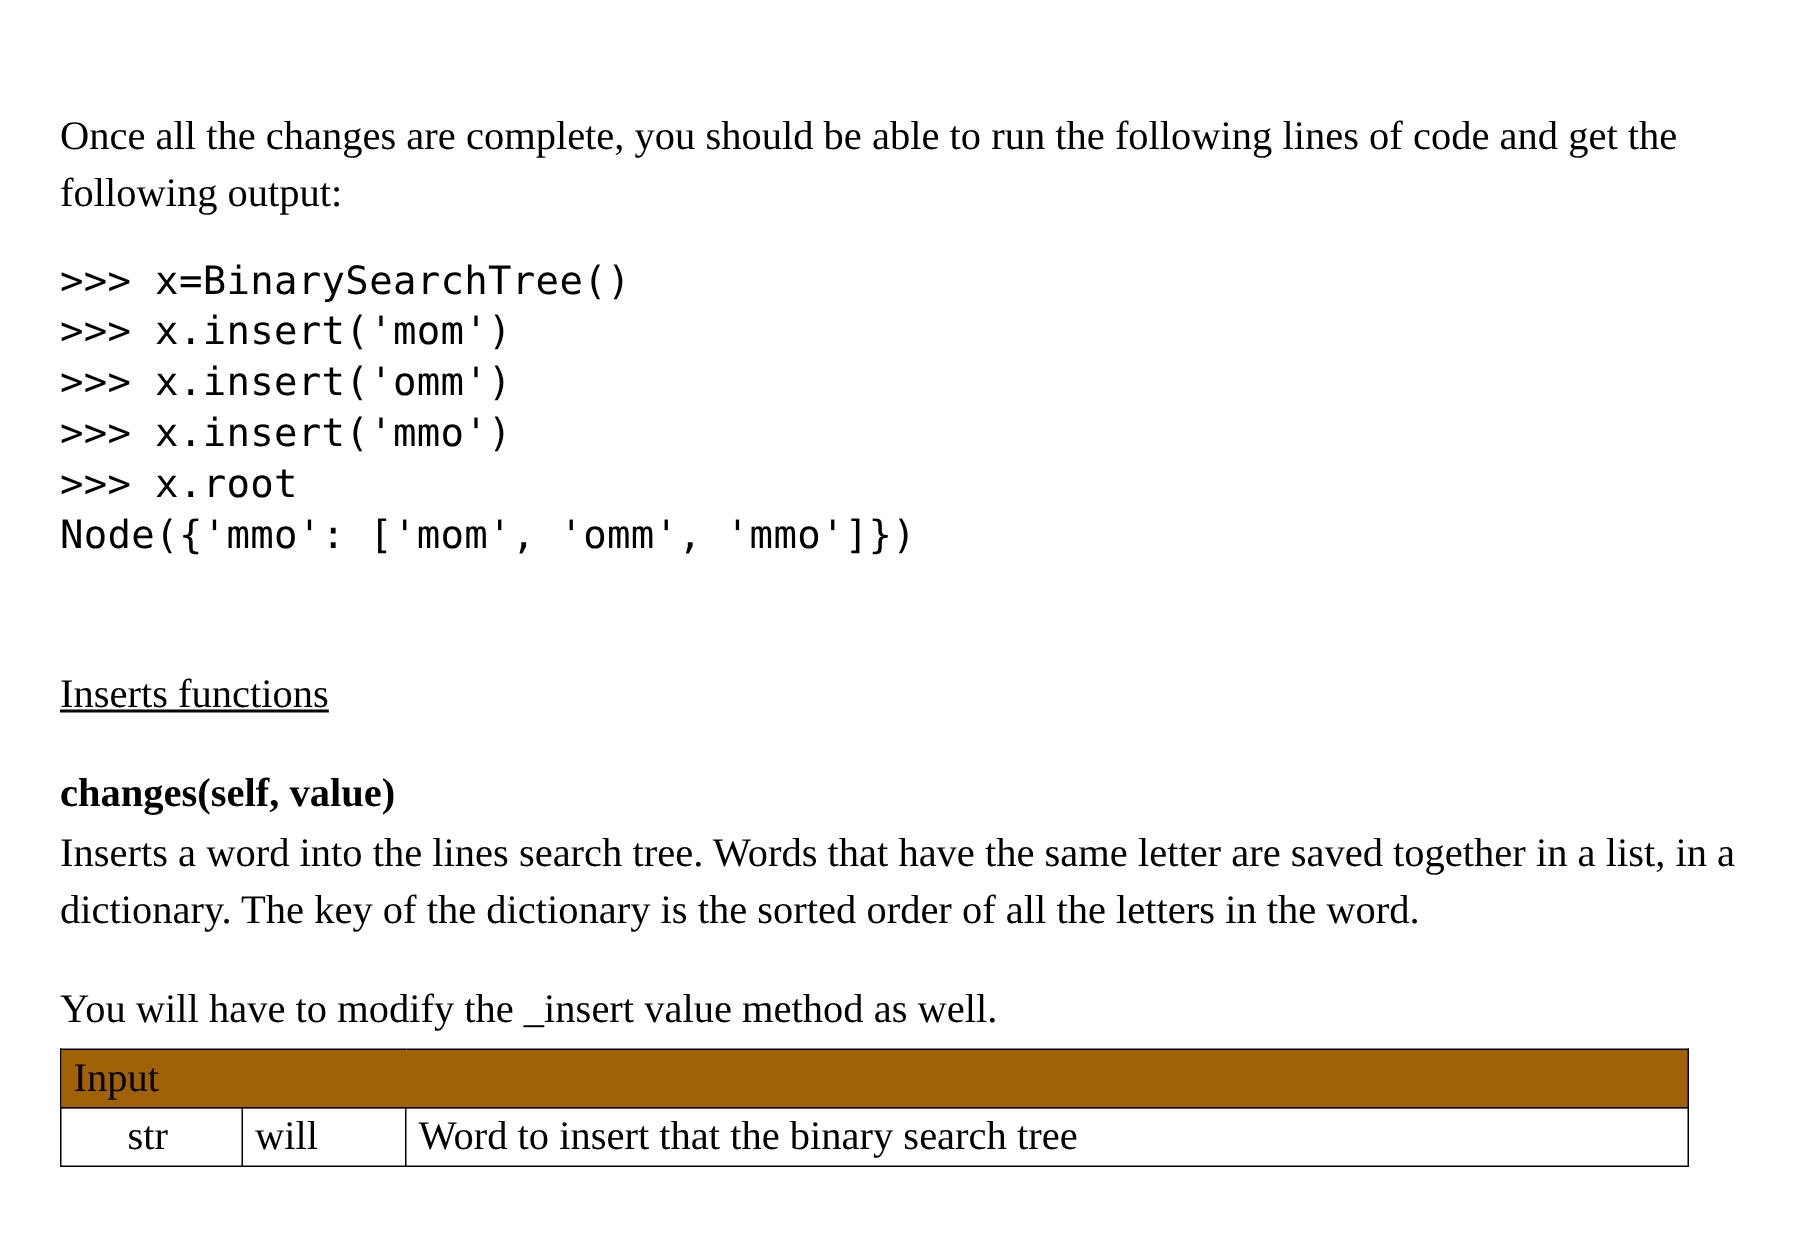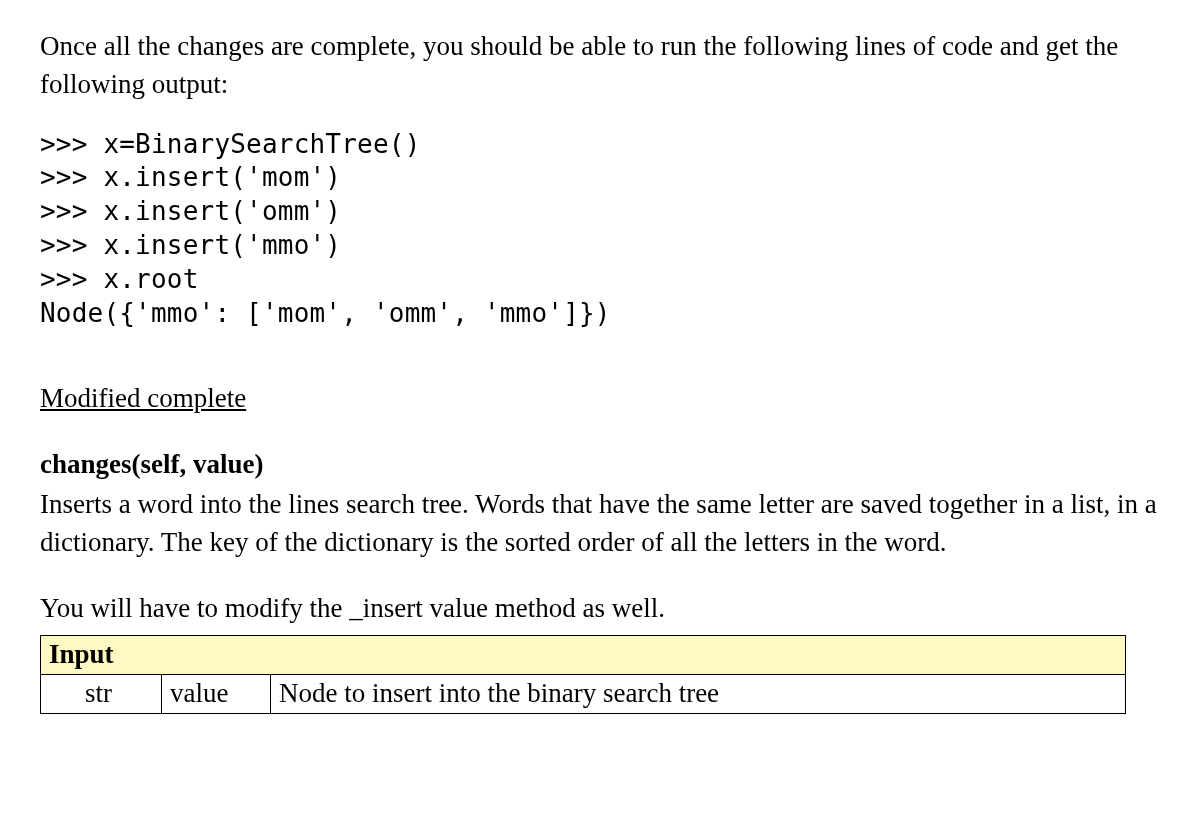--- a/index.html
+++ b/index.html
@@ -12,27 +12,28 @@
     min-height: 837px;
     box-sizing: border-box;
     padding: 28px 40px 28px 40px;
     font-family: Georgia, "Times New Roman", Times, serif;
     font-size: 27px;
     line-height: 1.4;
     color: #000;
   }
   .intro {
     margin-bottom: 24px;
+    margin-top: 44px;
   }
   .code-block {
     font-family: Menlo, Consolas, "DejaVu Sans Mono", monospace;
     font-size: 26px;
     line-height: 1.3;
     white-space: pre;
-    margin-bottom: 50px;
+    margin-bottom: 70px;
     letter-spacing: 0.2px;
   }
   .section-heading {
     text-decoration: underline;
     margin-bottom: 28px;
   }
   .fn-sig {
     font-weight: bold;
     margin-bottom: 2px;
   }
@@ -50,52 +51,51 @@
   }
   table.param-table th,
   table.param-table td {
     border: 1px solid #000;
     padding: 0px 8px 0px 8px;
     text-align: left;
     vertical-align: top;
     font-weight: normal;
   }
   table.param-table thead th {
-    background: #fef9c3;
-    font-weight: bold;
+    background: #a16207;
   }
   table.param-table td.c-type { width: 68px; padding-left: 44px; }
   table.param-table td.c-name { width: 92px; }
 </style>
 </head>
 <body>
 
 <div class="intro">Once all the changes are complete, you should be able to run the following lines of code and get the following output:</div>
 
 <div class="code-block">&gt;&gt;&gt; x=BinarySearchTree()
 &gt;&gt;&gt; x.insert('mom')
 &gt;&gt;&gt; x.insert('omm')
 &gt;&gt;&gt; x.insert('mmo')
 &gt;&gt;&gt; x.root
 Node({'mmo': ['mom', 'omm', 'mmo']})</div>
 
-<div class="section-heading">Modified complete</div>
+<div class="section-heading">Inserts functions</div>
 
 <div class="fn-sig">changes(self, value)</div>
 <div class="fn-desc">Inserts a word into the lines search tree. Words that have the same letter are saved together in a list, in a dictionary. The key of the dictionary is the sorted order of all the letters in the word.</div>
 
 <div class="pre-table">You will have to modify the _insert value method as well.</div>
 
 <table class="param-table">
   <thead>
     <tr>
       <th colspan="3">Input</th>
     </tr>
   </thead>
   <tbody>
 
   <tr>
         <td class="c-type">str</td>
-        <td class="c-name">value</td>
-        <td>Node to insert into the binary search tree</td>
+        <td class="c-name">will</td>
+        <td>Word to insert that the binary search tree</td>
       </tr>
     </tbody>
 </table>
 
 </body></html>

